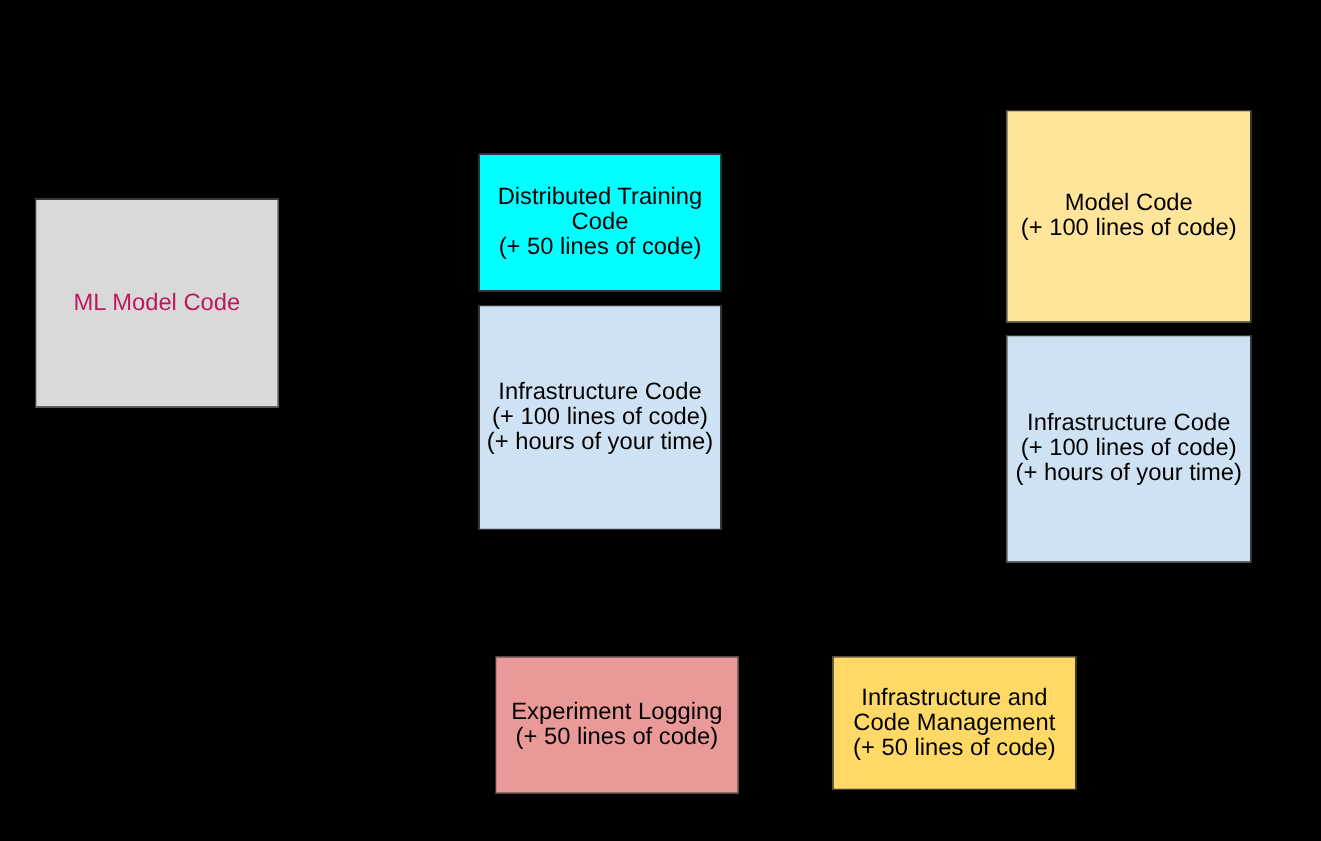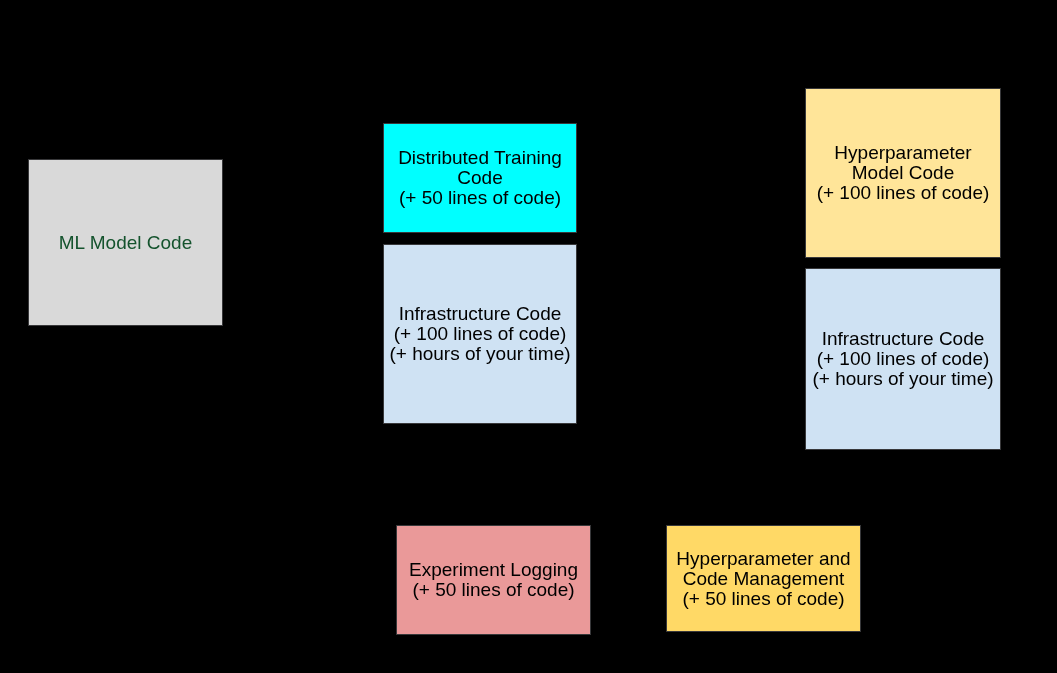--- a/index.html
+++ b/index.html
@@ -33,20 +33,20 @@
   }
   .box .line {
     display: block;
     width: 100%;
   }
 </style>
 </head>
 <body>
 
 <div id="canvas" style="background: rgb(0, 0, 0);">
-    <div class="box" style="left: 28px; top: 139px; width: 195px; height: 167px; background: rgb(217, 217, 217); border-color: rgb(56, 56, 58); color: #14532d;"><span class="line">ML Model Code</span></div>
+    <div class="box" style="left: 28px; top: 139px; width: 195px; height: 167px; background: rgb(217, 217, 217); border-color: rgb(56, 56, 58); color: #be185d;"><span class="line">ML Model Code</span></div>
     <div class="box" style="left: 383px; top: 103px; width: 194px; height: 110px; background: rgb(0, 255, 255); border-color: rgb(56, 56, 58); color: rgb(0, 0, 0);"><span class="line">Distributed Training</span><span class="line">Code</span><span class="line">(+ 50 lines of code)</span></div>
     <div class="box" style="left: 383px; top: 224px; width: 194px; height: 180px; background: rgb(207, 226, 243); border-color: rgb(56, 56, 58); color: rgb(0, 0, 0);"><span class="line">Infrastructure Code</span><span class="line">(+ 100 lines of code)</span><span class="line">(+ hours of your time)</span></div>
-    <div class="box" style="left: 805px; top: 68px; width: 196px; height: 170px; background: rgb(255, 229, 153); border-color: rgb(56, 56, 58); color: rgb(0, 0, 0);"><span class="line">Hyperparameter</span><span class="line">Model Code</span><span class="line">(+ 100 lines of code)</span></div>
+    <div class="box" style="left: 805px; top: 68px; width: 196px; height: 170px; background: rgb(255, 229, 153); border-color: rgb(56, 56, 58); color: rgb(0, 0, 0);"><span class="line">Model Code</span><span class="line">(+ 100 lines of code)</span></div>
     <div class="box" style="left: 805px; top: 248px; width: 196px; height: 182px; background: rgb(207, 226, 243); border-color: rgb(56, 56, 58); color: rgb(0, 0, 0);"><span class="line">Infrastructure Code</span><span class="line">(+ 100 lines of code)</span><span class="line">(+ hours of your time)</span></div>
     <div class="box" style="left: 396px; top: 505px; width: 195px; height: 110px; background: rgb(234, 153, 153); border-color: rgb(56, 56, 58); color: rgb(0, 0, 0);"><span class="line">Experiment Logging</span><span class="line">(+ 50 lines of code)</span></div>
-    <div class="box" style="left: 666px; top: 505px; width: 195px; height: 107px; background: rgb(255, 217, 102); border-color: rgb(56, 56, 58); color: rgb(0, 0, 0);"><span class="line">Hyperparameter and</span><span class="line">Code Management</span><span class="line">(+ 50 lines of code)</span></div>
+    <div class="box" style="left: 666px; top: 505px; width: 195px; height: 107px; background: rgb(255, 217, 102); border-color: rgb(56, 56, 58); color: rgb(0, 0, 0);"><span class="line">Infrastructure and</span><span class="line">Code Management</span><span class="line">(+ 50 lines of code)</span></div>
   </div>
 
 </body></html>

